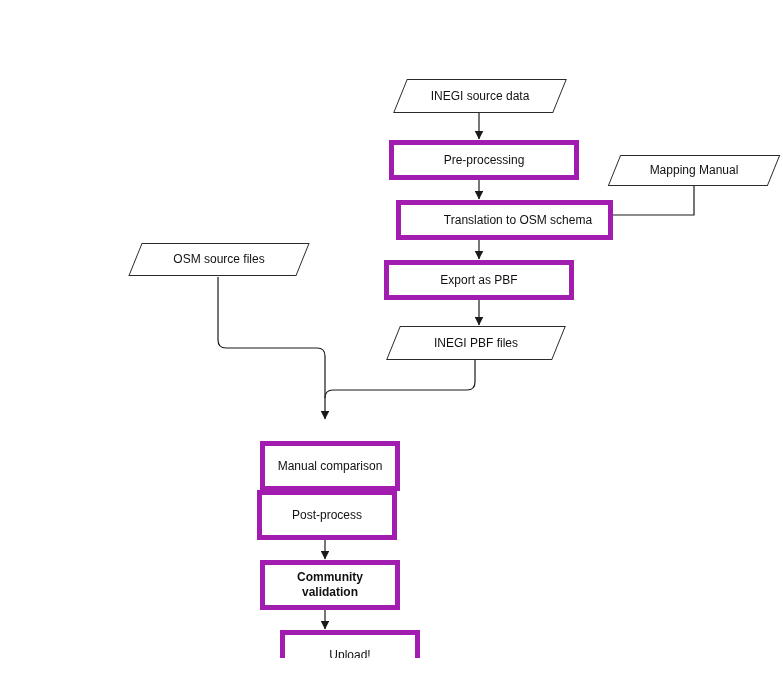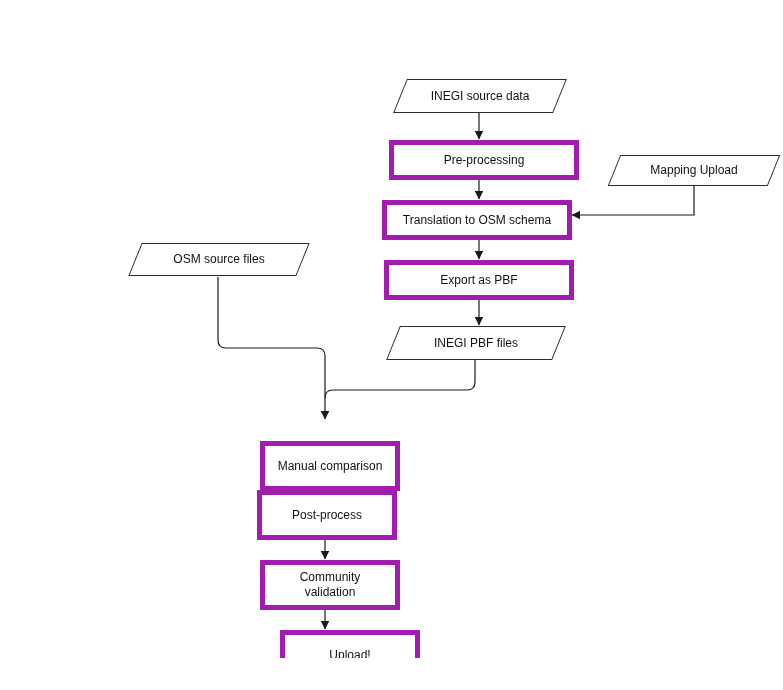--- a/index.html
+++ b/index.html
@@ -81,24 +81,24 @@
     <div class="para-bg"></div>
     <span class="label">INEGI source data</span>
   </div>
 
   <div class="node rect" style="left:389px; top:140px; width:180px; height:30px;">
     <span class="label">Pre-processing</span>
   </div>
 
   <div class="node" style="left:614px; top:155px; width:160px; height:31px;">
     <div class="para-bg"></div>
-    <span class="label">Mapping Upload</span>
+    <span class="label">Mapping Manual</span>
   </div>
 
-  <div class="node rect" style="left:382px; top:200px; width:180px; height:30px;">
+  <div class="node rect" style="left:396px; top:200px; width:180px; height:30px;padding-left:27px;">
     <span class="label">Translation to OSM schema</span>
   </div>
 
   <div class="node rect" style="left:384px; top:260px; width:180px; height:30px;">
     <span class="label">Export as PBF</span>
   </div>
 
   <div class="node" style="left:393px; top:326px; width:166px; height:34px;">
     <div class="para-bg"></div>
     <span class="label">INEGI PBF files</span>
@@ -110,21 +110,21 @@
   </div>
 
   <div class="node rect" style="left:260px; top:420px; width:130px; height:40px;margin-top:21px;">
     <span class="label">Manual comparison</span>
   </div>
 
   <div class="node rect" style="left:257px; top:490px; width:130px; height:40px;">
     <span class="label">Post-process</span>
   </div>
 
-  <div class="node rect" style="left:260px; top:560px; width:130px; height:40px;">
+  <div class="node rect" style="left:260px; top:560px; width:130px; height:40px;font-weight:bold;">
     <span class="label wrap">Community validation</span>
   </div>
 
   <div class="node rect" style="left:260px; top:630px; width:130px; height:40px;margin-left:20px;">
     <span class="label">Upload!</span>
   </div>
 
 </div>
 
 </body></html>

